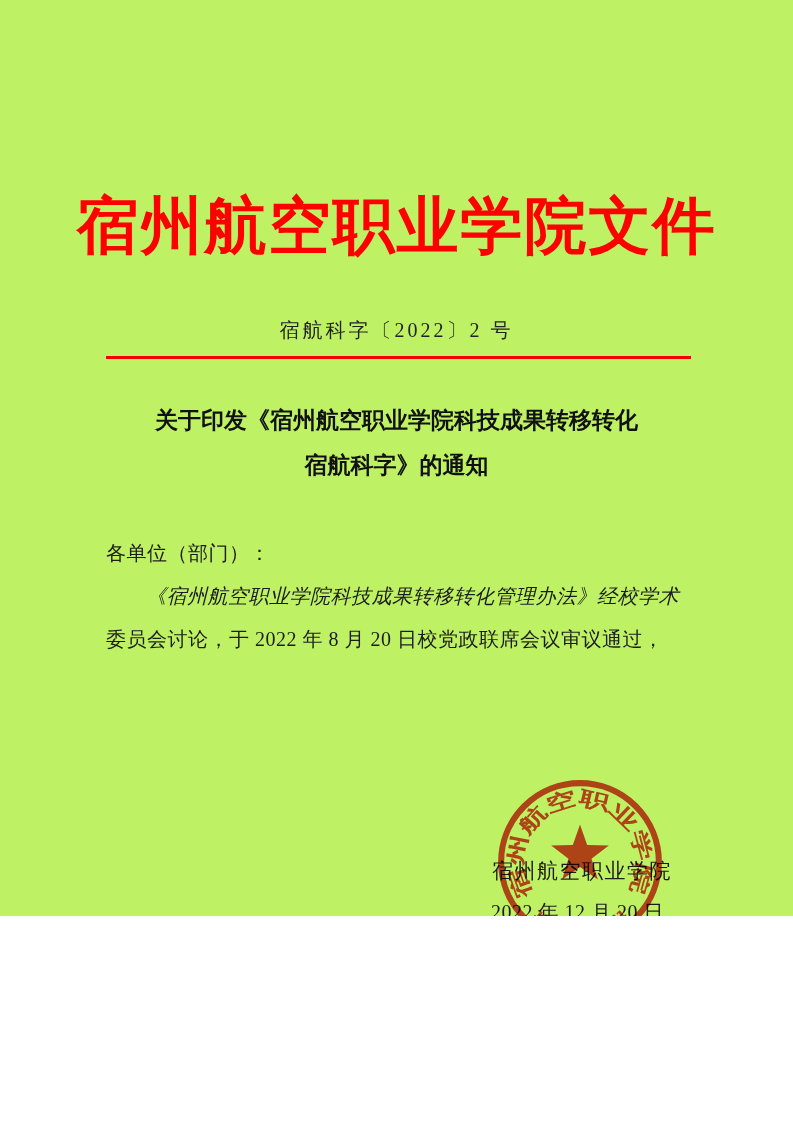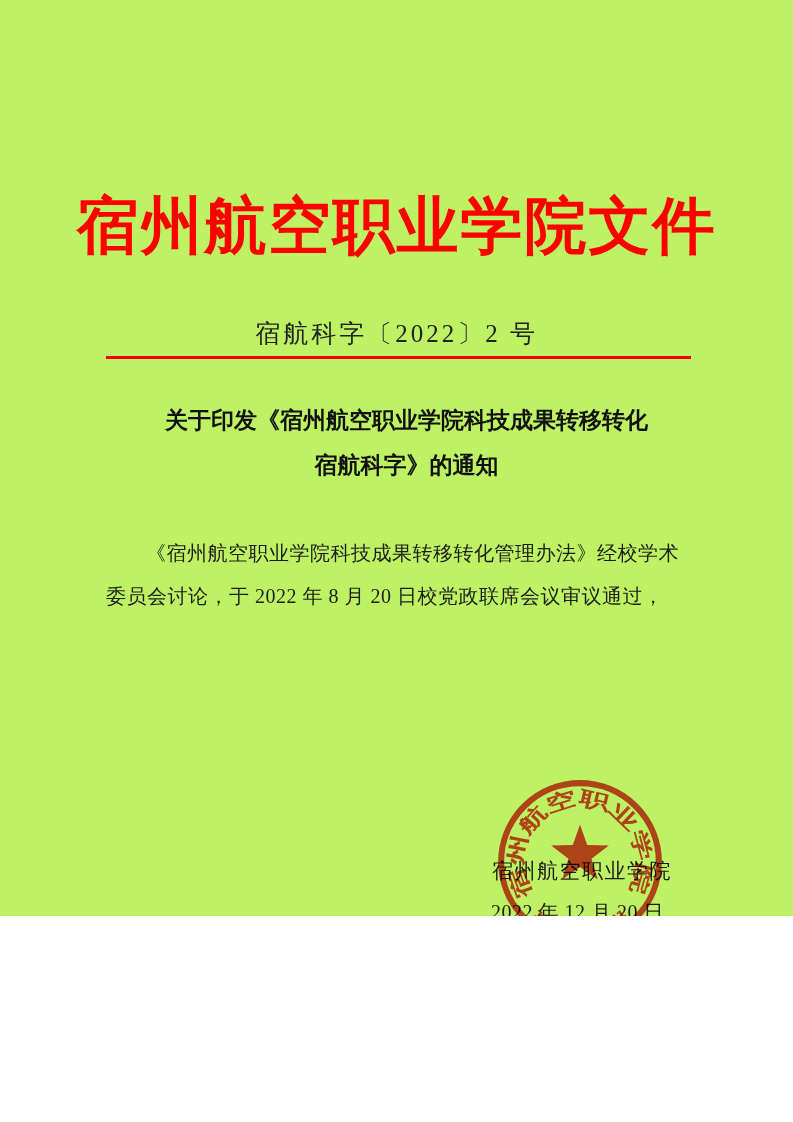--- a/index.html
+++ b/index.html
@@ -25,57 +25,57 @@
     line-height: 1.1;
     color: #fe0000;
     white-space: nowrap;
   }
   .doc-number {
     position: absolute;
     top: 317px;
     left: 0;
     width: 100%;
     text-align: center;
-    font-size: 25px;
+    font-size: 20px;
     letter-spacing: 3px;
     color: #222222;
   }
   .red-rule {
     position: absolute;
     top: 356px;
     left: 106px;
     width: 585px;
     height: 3px;
     background: #f40000;
   }
   .doc-title {
     position: absolute;
     top: 398px;
-    left: 80px;
+    left: 70px;
     width: 653px;
     text-align: center;
     font-size: 23px;
     font-weight: 700;
     line-height: 45px;
     color: #111111;
   }
   .body-block {
     position: absolute;
     top: 532px;
     left: 106px;
     width: 590px;
     font-size: 20px;
     letter-spacing: 0.5px;
   }
   .body-line {
     height: 43px;
     line-height: 43px;
     white-space: nowrap;
   }
-  .body-line.indent { text-indent: 2em; }
+  .body-line.indent { text-indent: 2em; font-style: italic; }
   .signature {
     position: absolute;
     top: 857px;
     left: 492px;
     font-size: 21px;
     letter-spacing: 1.5px;
     color: #1c1c1c;
     white-space: nowrap;
   }
   .sign-date {
@@ -115,20 +115,21 @@
   <div class="doc-number">宿航科字〔2022〕2 号</div>
 
   <div class="red-rule"></div>
 
   <div class="doc-title">
     <div>关于印发《宿州航空职业学院科技成果转移转化</div>
     <div>宿航科字》的通知</div>
   </div>
 
   <div class="body-block">
+    <div class="body-line">各单位（部门）：</div>
     <div class="body-line indent">《宿州航空职业学院科技成果转移转化管理办法》经校学术</div>
     <div class="body-line">委员会讨论，于 2022 年 8 月 20 日校党政联席会议审议通过，</div>
   </div>
 
   <div class="signature">宿州航空职业学院</div>
 
   <div class="sign-date">2022 年 12 月 20 日</div>
 
   <svg class="seal" viewBox="0 0 180 180">
     <circle cx="90" cy="90" r="78" fill="none" stroke="#e6392b" stroke-width="6"></circle>

